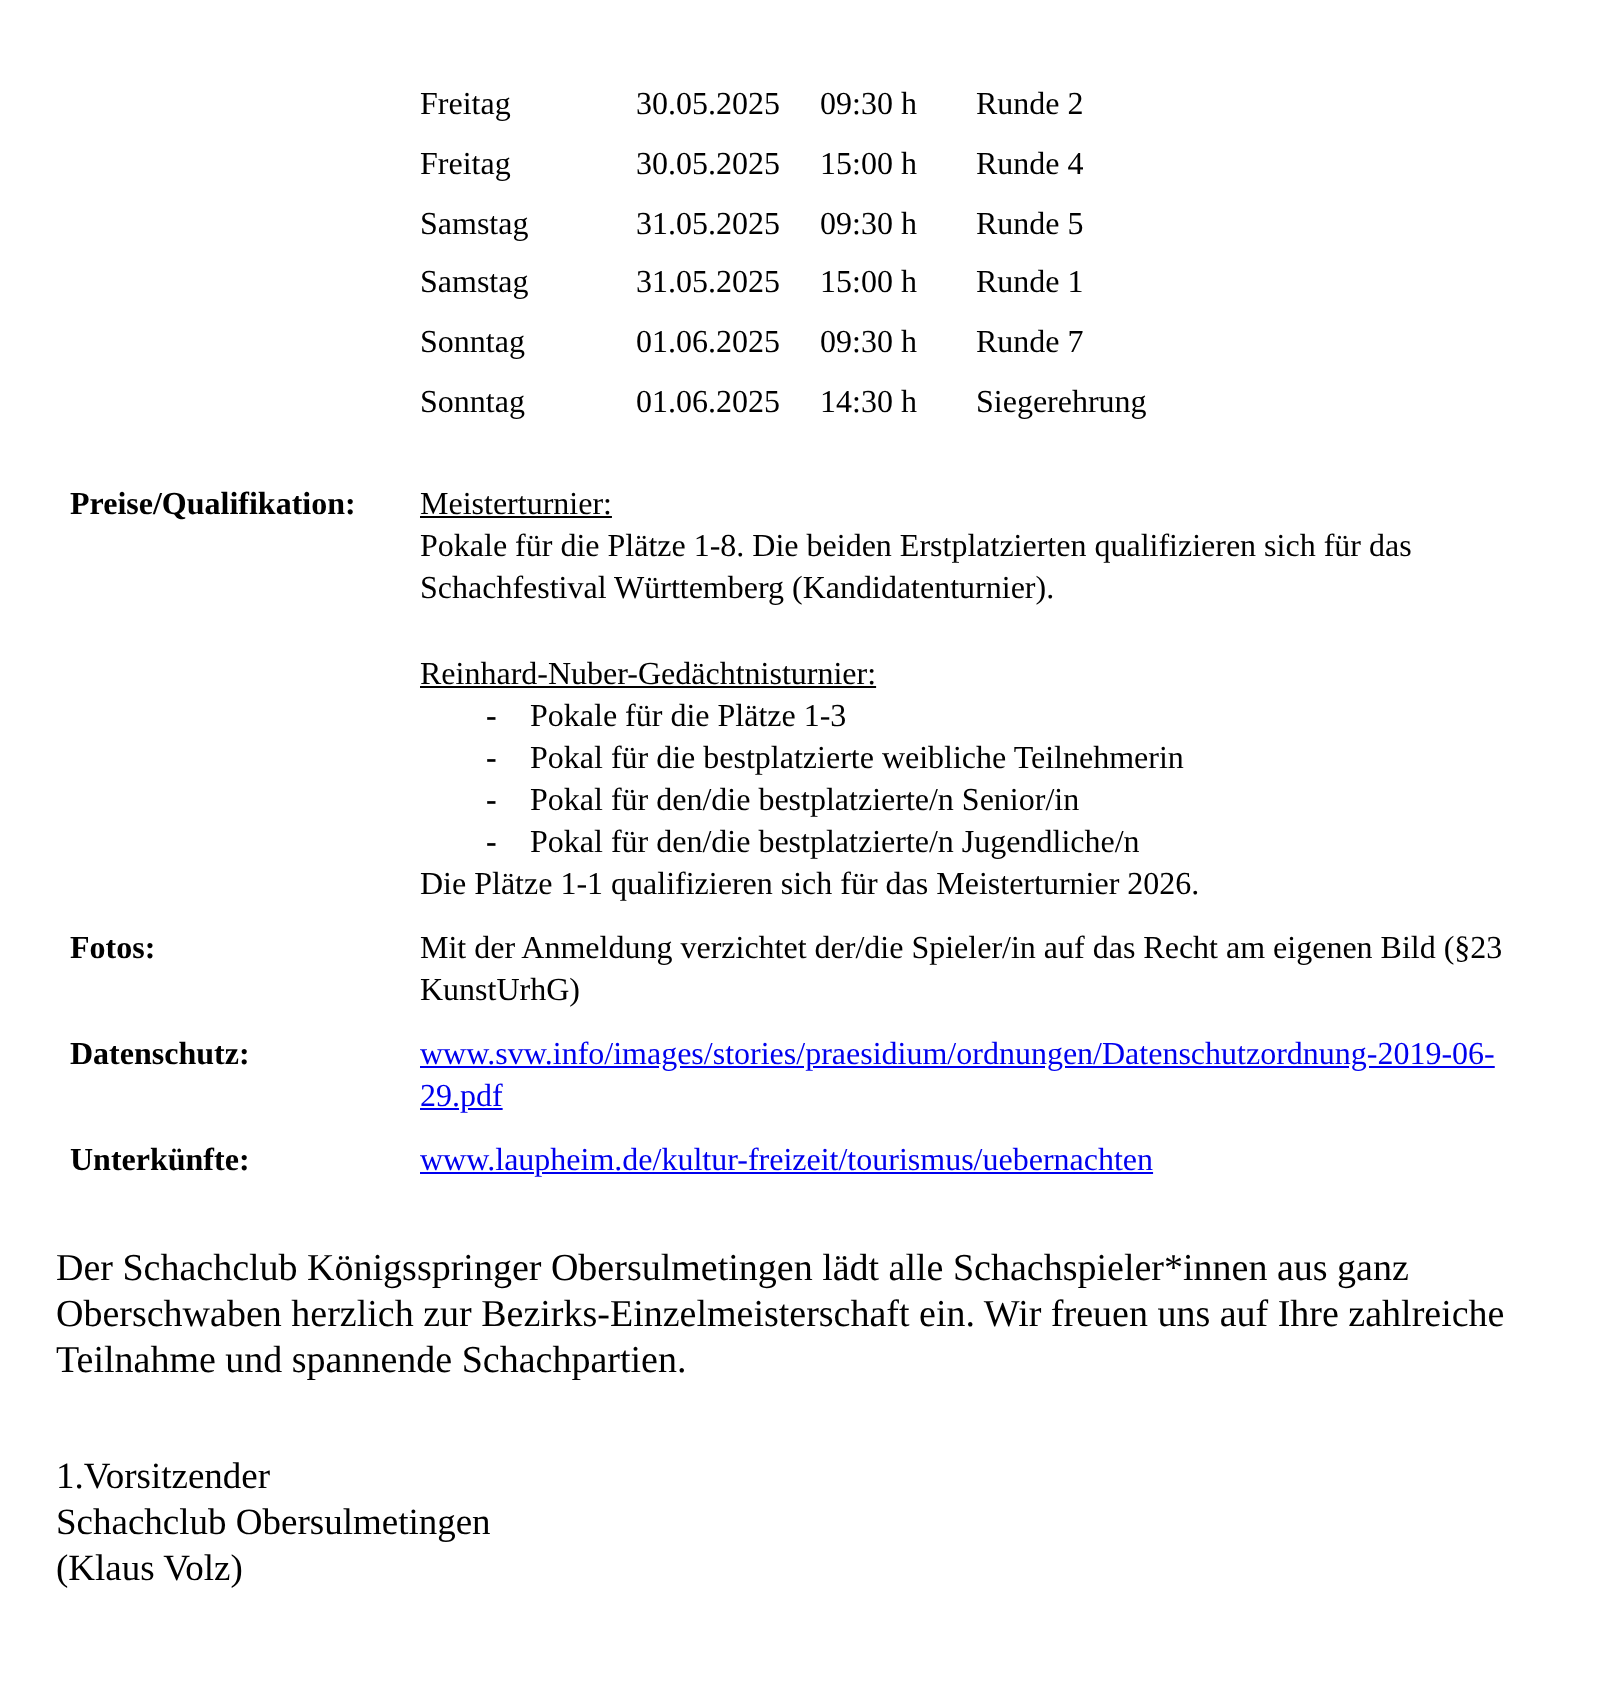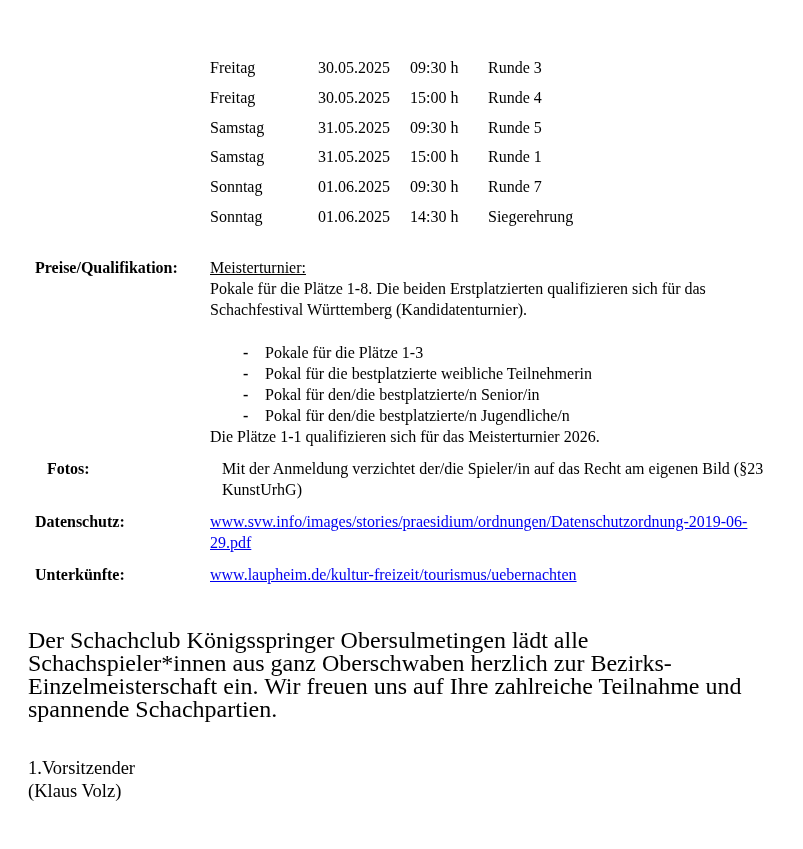--- a/index.html
+++ b/index.html
@@ -8,21 +8,21 @@
     width: 803px;
     height: 849px;
     font-family: "Liberation Serif", "DejaVu Serif", serif;
     color: #000000;
     overflow: hidden;
     position: relative;
   }
   .page {
     width: 803px;
     height: 816px;
-    padding-top: 53px;
+    padding-top: 38px;
   }
 
   
   .schedule {
     margin-left: 210px;
     font-size: 16px;
   }
   .schedule-row {
     display: flex;
     line-height: 29.8px;
@@ -64,46 +64,46 @@
     margin-left: 33px;
     flex: none;
     font-weight: bold;
   }
   a.doc-link {
     color: var(--link-color, #0000EE);
     text-decoration: underline;
     word-break: break-word;
     overflow-wrap: break-word;
   }
-  .fotos-gap { margin-top: 11px; margin-left: 12px; }
+  .fotos-gap { margin-top: 11px; }
 
   
   .closing-paragraph {
-    margin: 44px 30px 0 28px;
+    margin: 32px 30px 0 28px;
     width: 740px;
-    font-size: 24px;
+    font-size: 19px;
     line-height: 23px;
   }
   .signature {
     margin: 36px 0 0 28px;
     font-size: 18.5px;
     line-height: 23px;
   }
 </style>
 </head>
 <body style="color: rgb(0, 0, 0); background: rgb(255, 255, 255);">
 
 <div class="page">
 
   <div class="schedule">
     <div class="schedule-row">
       <span class="col-day">Freitag</span>
       <span class="col-date">30.05.2025</span>
       <span class="col-time">09:30 h</span>
-      <span class="col-event">Runde 3</span>
+      <span class="col-event">Runde 2</span>
     </div>
     <div class="schedule-row">
       <span class="col-day">Freitag</span>
       <span class="col-date">30.05.2025</span>
       <span class="col-time">15:00 h</span>
       <span class="col-event">Runde 4</span>
     </div>
     <div class="schedule-row">
       <span class="col-day">Samstag</span>
       <span class="col-date">31.05.2025</span>
@@ -131,20 +131,21 @@
   </div>
 
   <div class="sections">
 
     <div class="labeled-section">
       <div class="section-label">Preise/Qualifikation:</div>
       <div class="section-content">
         <div class="underlined-heading">Meisterturnier:</div>
         <div>Pokale für die Plätze 1-8. Die beiden Erstplatzierten qualifizieren sich für das Schachfestival Württemberg (Kandidatenturnier).</div>
         <div class="para-gap"></div>
+        <div class="underlined-heading">Reinhard-Nuber-Gedächtnisturnier:</div>
         <div class="bullet-list">
           <div class="bullet-item">
             <span class="bullet-dash">-</span>
             <span>Pokale für die Plätze 1-3</span>
           </div>
           <div class="bullet-item">
             <span class="bullet-dash">-</span>
             <span>Pokal für die bestplatzierte weibliche Teilnehmerin</span>
           </div>
           <div class="bullet-item">
@@ -178,16 +179,17 @@
         <a class="doc-link" href="#">www.laupheim.de/kultur-freizeit/tourismus/uebernachten</a>
       </div>
     </div>
 
   </div>
 
   <p class="closing-paragraph">Der Schachclub Königsspringer Obersulmetingen lädt alle Schachspieler*innen aus ganz Oberschwaben herzlich zur Bezirks-Einzelmeisterschaft ein. Wir freuen uns auf Ihre zahlreiche Teilnahme und spannende Schachpartien.</p>
 
   <div class="signature">
     <div>1.Vorsitzender</div>
+    <div>Schachclub Obersulmetingen</div>
     <div>(Klaus Volz)</div>
   </div>
 
 </div>
 
 </body></html>

